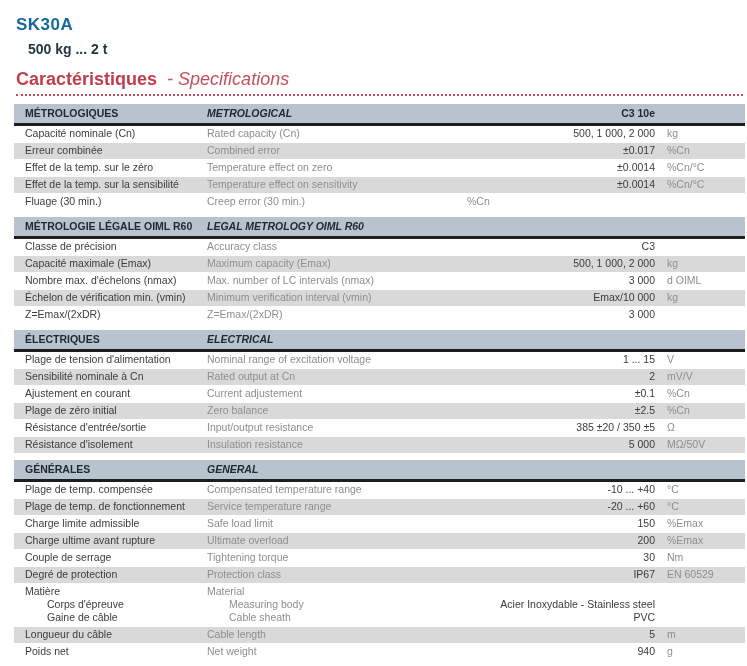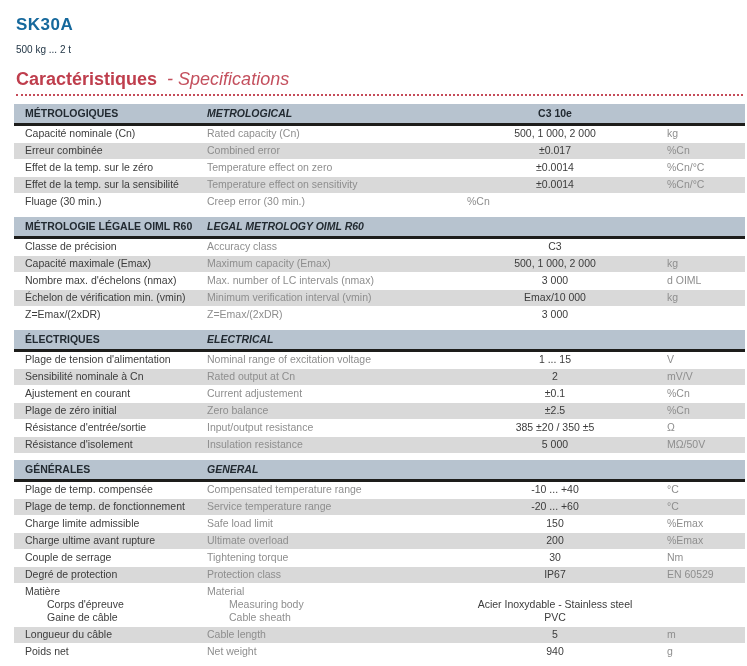--- a/index.html
+++ b/index.html
@@ -20,24 +20,25 @@
     margin: 0;
     padding: 10px 0 0 16px;
     font-size: 17px;
     font-weight: bold;
     letter-spacing: 0.5px;
     color: #15689c;
     line-height: 30px;
   }
   .page-subtitle {
     padding: 3px 0 0 16px;
-    font-size: 10px;
-    font-weight: normal;
+    font-size: 14px;
+    font-weight: bold;
     color: #233747;
     line-height: 13px;
+    margin-left: 12px;
   }
   .section-heading {
     margin: 13px 4px 8px 16px;
     padding-bottom: 4px;
     border-bottom: 2px dotted #c54b59;
     font-size: 18px;
     line-height: 21px;
     white-space: nowrap;
   }
   .section-heading .fr-part {
@@ -72,21 +73,21 @@
     padding: 1px 10px 2px 11px;
     border-bottom: 1px solid #ffffff;
     font-size: 10.5px;
   }
   .row.alt { background: #d9d9d9; }
 
   .line { display: flex; line-height: 13px; }
 
   .c1 { width: 182px; box-sizing: border-box; }
   .c2 { width: 248px; box-sizing: border-box; }
-  .c3 { flex: 1; text-align: center; }
+  .c3 { flex: 1; text-align: right; }
   .c4 { width: 80px; box-sizing: border-box; padding-left: 12px; }
 
   .fr   { color: #3c3c3c; }
   .en   { color: #8e8e8e; }
   .val  { color: #3c3c3c; }
   .unit { color: #8e8e8e; }
   .ind  { padding-left: 22px; }
 </style>
 </head>
 <body>

